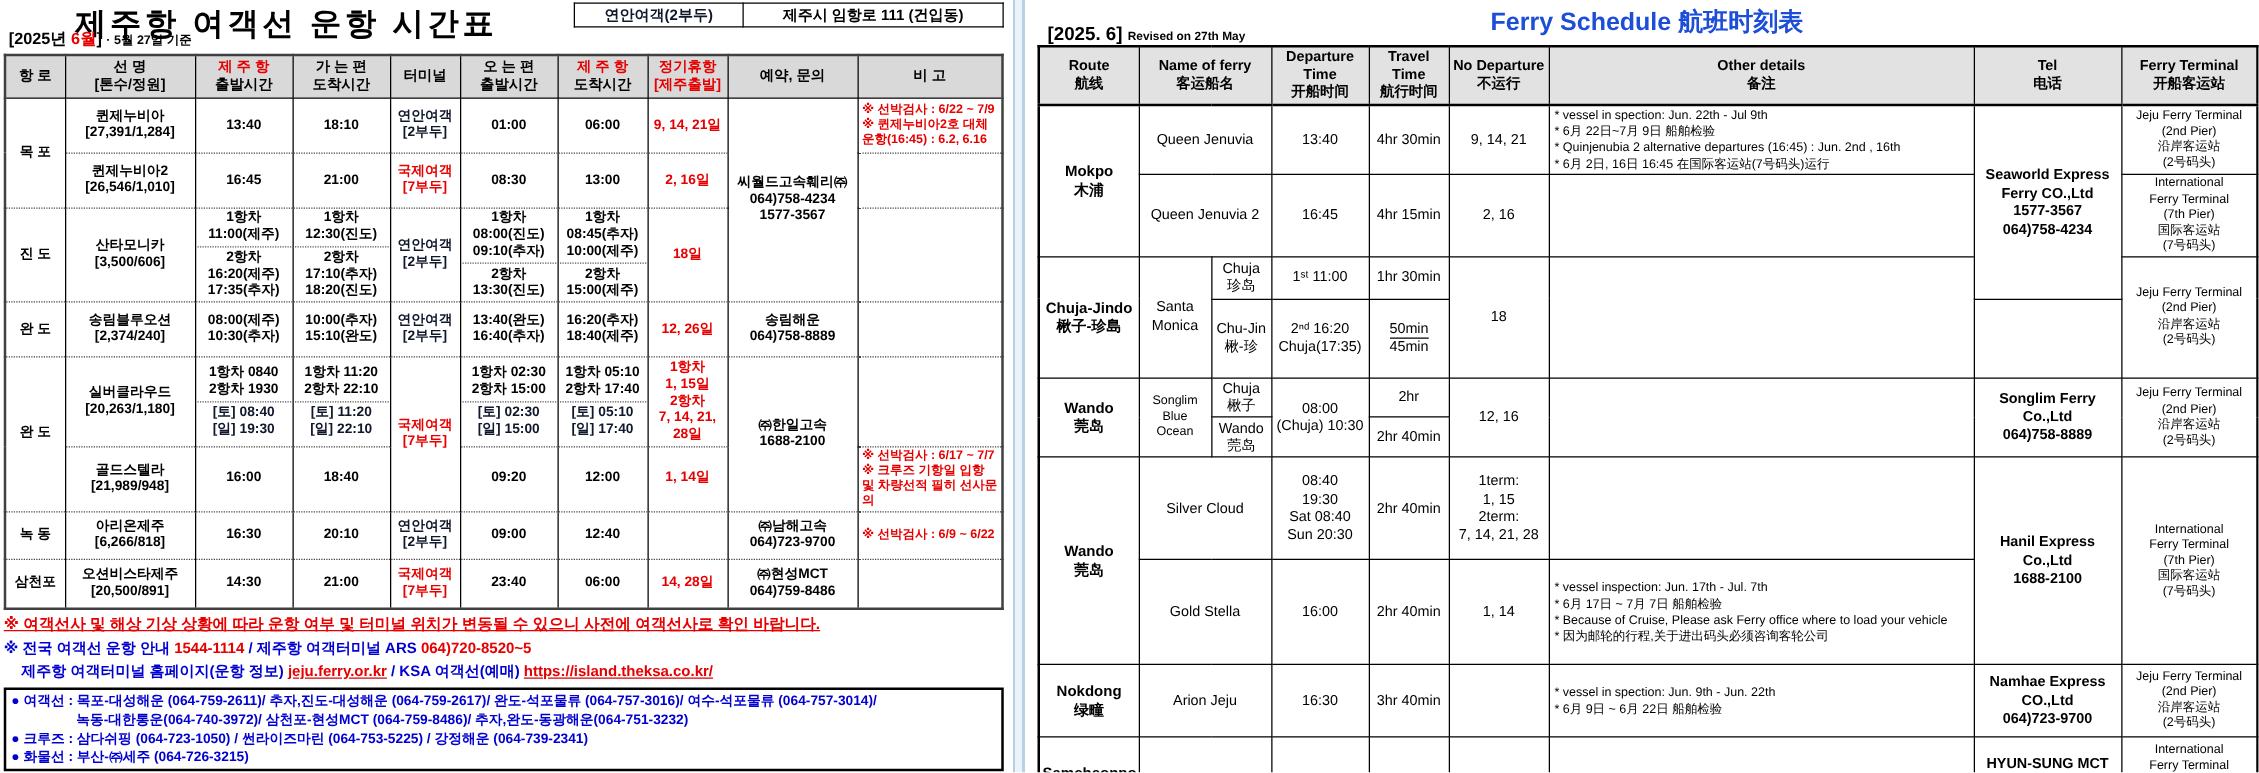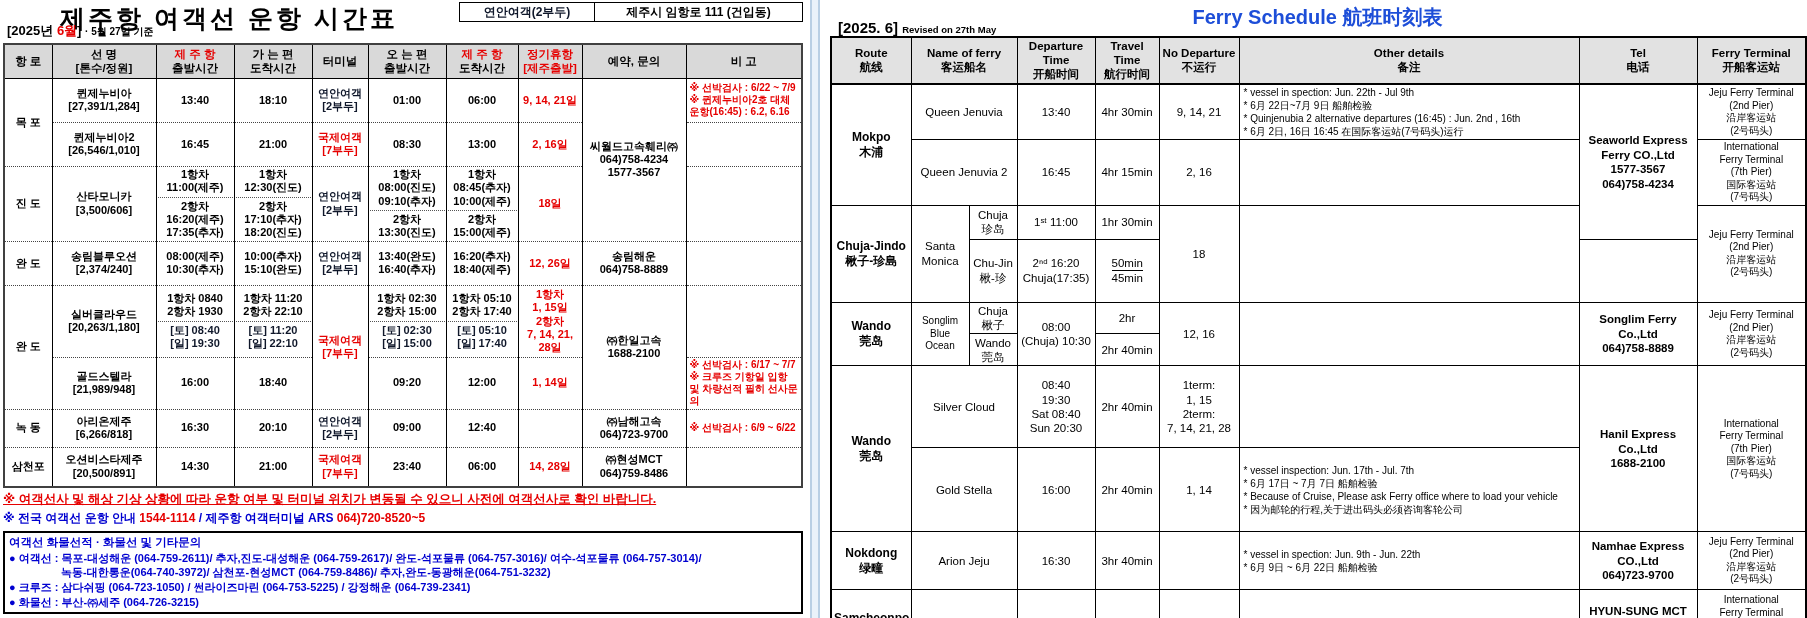--- a/index.html
+++ b/index.html
@@ -326,23 +326,25 @@
 064)759-8486</td>
         <td class="remark pre red"></td>
       </tr>
     </tbody>
       </table>
 
     <div class="lnotice1">※ 여객선사 및 해상 기상 상황에 따라 운항 여부 및 터미널 위치가 변동될 수 있으니 사전에 여객선사로 확인 바랍니다.</div>
     <div class="lnotice2">
       <span>※ 전국 여객선 운항 안내 </span><span class="rednum">1544-1114</span><span> / 제주항 여객터미널 ARS </span><span class="rednum">064)720-8520~5</span>
     </div>
+    <div class="lnotice3">
+      <span>제주항 여객터미널 홈페이지(운항 정보) </span><span class="redlink">jeju.ferry.or.kr</span><span> / KSA 여객선(예매) </span><span class="redlink">https://island.theksa.co.kr/</span>
+    </div>
 
     <div class="cargo">
-      <div class="ct">여객선 화물선적 · 화물선 및 기타문의</div>
       <div>● 여객선 : 목포-대성해운 (064-759-2611)/ 추자,진도-대성해운 (064-759-2617)/ 완도-석포물류 (064-757-3016)/ 여수-석포물류 (064-757-3014)/</div>
       <div class="indent">녹동-대한통운(064-740-3972)/ 삼천포-현성MCT (064-759-8486)/ 추자,완도-동광해운(064-751-3232)</div>
       <div>● 크루즈 : 삼다쉬핑 (064-723-1050) / 썬라이즈마린 (064-753-5225) / 강정해운 (064-739-2341)</div>
       <div>● 화물선 : 부산-㈜세주 (064-726-3215)</div>
     </div>
   </div>
 
   <div class="divider"></div>
 
   <div class="panel right">

